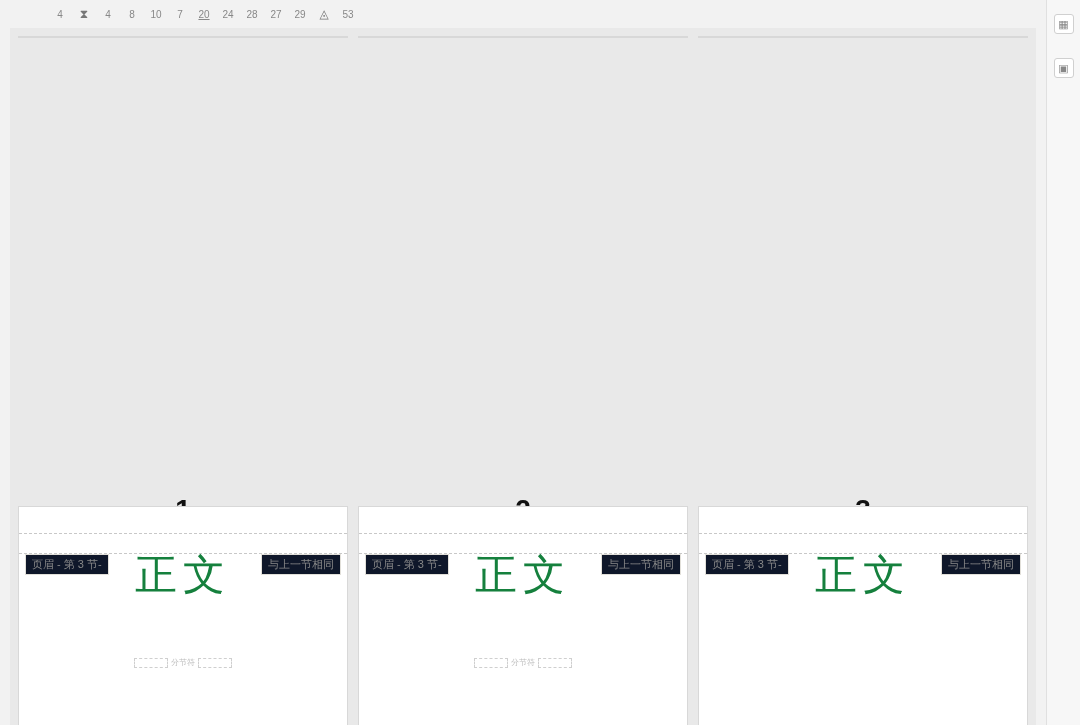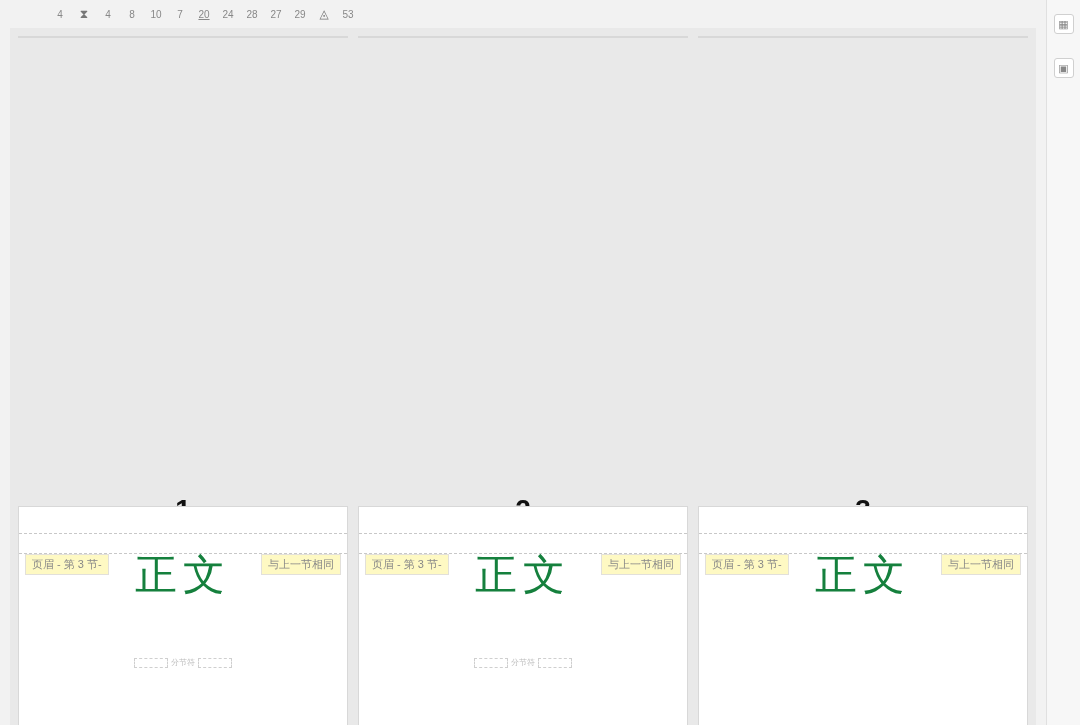--- a/index.html
+++ b/index.html
@@ -37,21 +37,21 @@
       overflow: hidden;
     }
 
     .guide-h {
       position: absolute; left: 0; right: 0; border-top: 1px dashed #c8c8c8;
     }
     .guide-top1 { top: 26px; }
     .guide-top2 { top: 46px; }
 
     .tag {
-      position: absolute; font-size: 11px; color: #888; background: #fef9c3;
+      position: absolute; font-size: 11px; color: #888; background: #0f172a;
       padding: 2px 6px; border: 1px solid #e2e0da;
     }
     .tag.tl { top: 47px; left: 6px; }
     .tag.tr { top: 47px; right: 6px; }
 
     .big-title {
       position: absolute; top: 40px; left: 0; right: 0; text-align: center;
       font-size: 42px; color: #15803d; letter-spacing: 6px; font-family: "SimSun","Songti SC",serif;
     }
 

